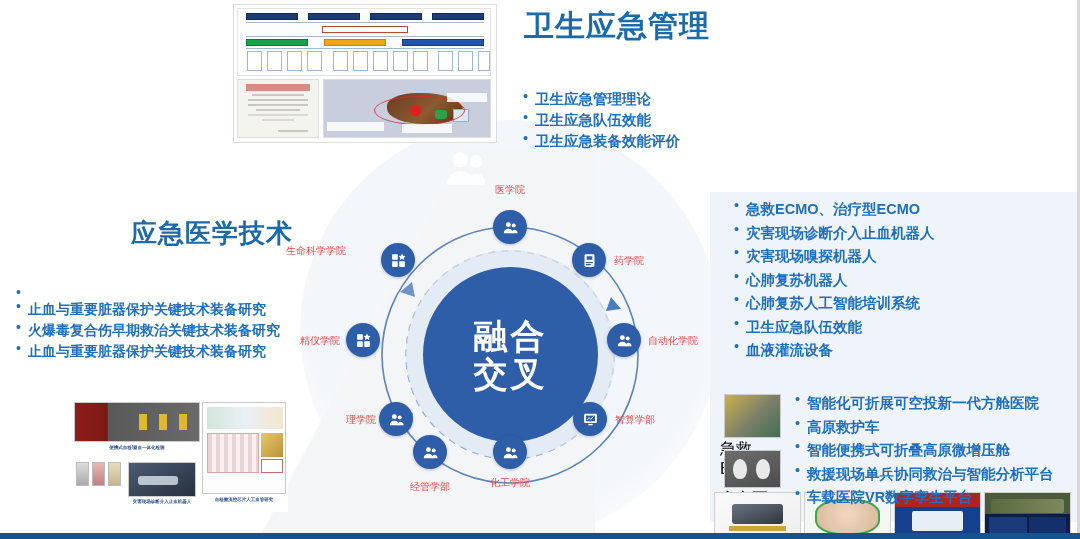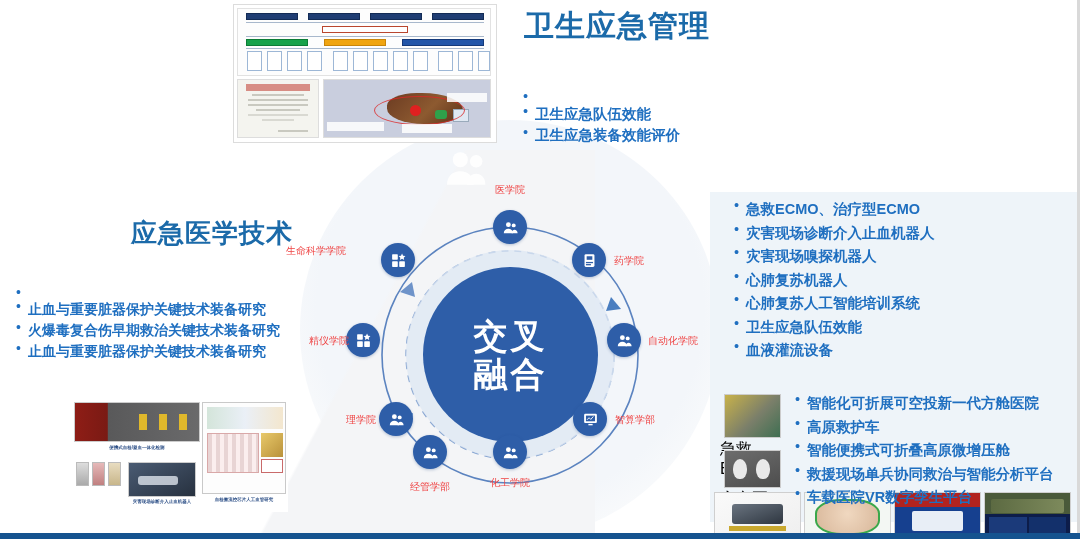--- a/index.html
+++ b/index.html
@@ -136,20 +136,21 @@
     <path d="M32 44c0-8 5-13 11-13s11 5 11 13z" fill="#ffffff"></path>
   </svg>
 
   <div class="panel-right"></div>
 
   <div class="h-main" id="h-top">卫生应急管理</div>
 
   <div class="blist" id="bl-top">
     <div class="bi">
         <span class="dot">•</span>
+        <span class="txt">卫生应急管理理论</span>
       </div>
     <div class="bi">
         <span class="dot">•</span>
         <span class="txt">卫生应急队伍效能</span>
       </div>
     <div class="bi">
         <span class="dot">•</span>
         <span class="txt">卫生应急装备效能评价</span>
       </div>
   </div>
@@ -249,22 +250,22 @@
     <svg width="330" height="300" style="position:absolute;left:0;top:0;">
       <circle cx="167" cy="150" r="128" fill="none" stroke="#3f6fb5" stroke-width="1.6" opacity=".85"></circle>
       <circle cx="167" cy="150" r="104" fill="none" stroke="#6e93c9" stroke-width="1.4" stroke-dasharray="7 6" opacity=".8"></circle>
       <path d="M268 92 l10 12 -15 2 z" fill="#4a7ec0"></path>
       <path d="M262 208 l-4 15 -11 -10 z" fill="#4a7ec0"></path>
       <path d="M70 208 l-14 6 11 10 z" fill="#4a7ec0"></path>
       <path d="M72 92 l-3 -15 -12 10 z" fill="#6e93c9"></path>
     </svg>
 
     <div class="core">
+      <span>融合</span>
       <span>交叉</span>
-      <span>融合</span>
     </div>
 
     <div class="node" style="left:150px;top:5px;">
       <svg viewBox="0 0 24 24">
           <circle cx="9" cy="8" r="3.4"></circle>
           <circle cx="16.5" cy="9" r="2.8"></circle>
           <path d="M2.5 20c0-4 3-6.3 6.5-6.3S15.5 16 15.5 20z"></path>
           <path d="M13.5 20c0-3 2-4.8 4.2-4.8S22 17 22 20z"></path>
         </svg>
     </div>
@@ -331,21 +332,21 @@
     <div class="nlabel" style="left:-52px;top:205px;width:85px;text-align:right;">理学院</div>
 
     <div class="node" style="left:3px;top:118px;">
       <svg viewBox="0 0 24 24">
           <rect x="3" y="3" width="8" height="8" rx="1"></rect>
           <rect x="3" y="13" width="8" height="8" rx="1"></rect>
           <rect x="13" y="13" width="8" height="8" rx="1"></rect>
           <path d="M17 2.2l1.5 3 3.3.5-2.4 2.3.6 3.3-3-1.6-3 1.6.6-3.3-2.4-2.3 3.3-.5z"></path>
         </svg>
     </div>
-    <div class="nlabel" style="left:-95px;top:126px;width:92px;text-align:right;margin-left:9px;">精仪学院</div>
+    <div class="nlabel" style="left:-95px;top:126px;width:92px;text-align:right;">精仪学院</div>
 
     <div class="node" style="left:38px;top:38px;">
       <svg viewBox="0 0 24 24">
           <rect x="3" y="3" width="8" height="8" rx="1"></rect>
           <rect x="3" y="13" width="8" height="8" rx="1"></rect>
           <rect x="13" y="13" width="8" height="8" rx="1"></rect>
           <path d="M17 2.2l1.5 3 3.3.5-2.4 2.3.6 3.3-3-1.6-3 1.6.6-3.3-2.4-2.3 3.3-.5z"></path>
         </svg>
     </div>
     <div class="nlabel" style="left:-82px;top:36px;width:110px;">生命科学学院</div>

